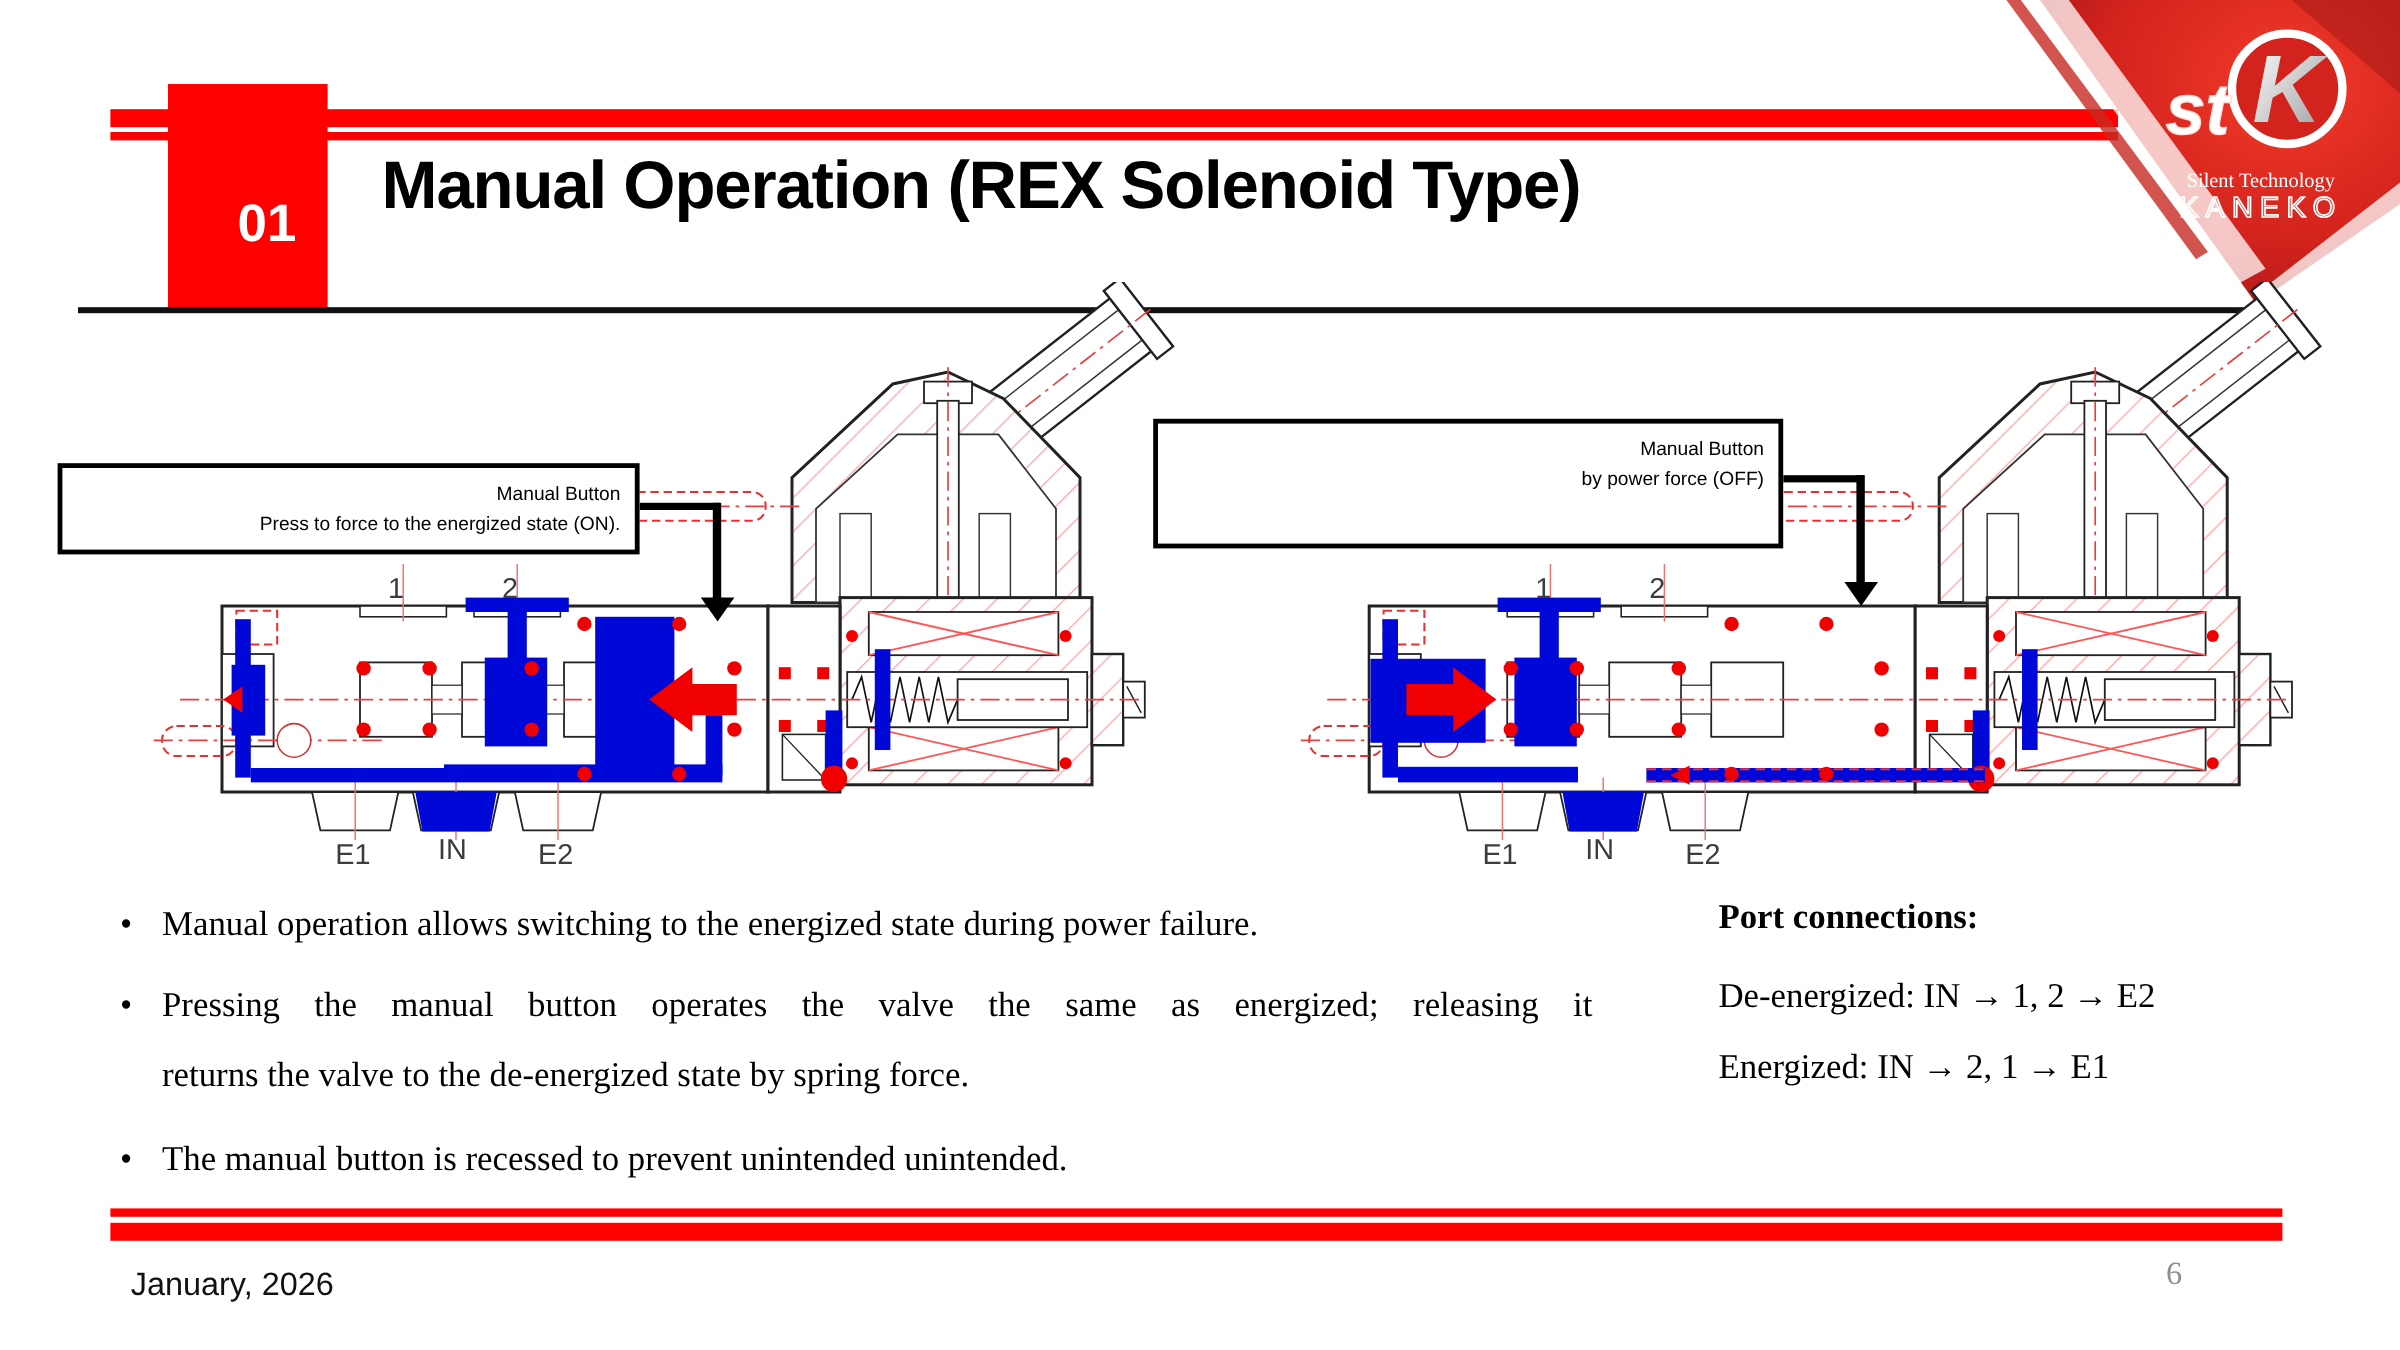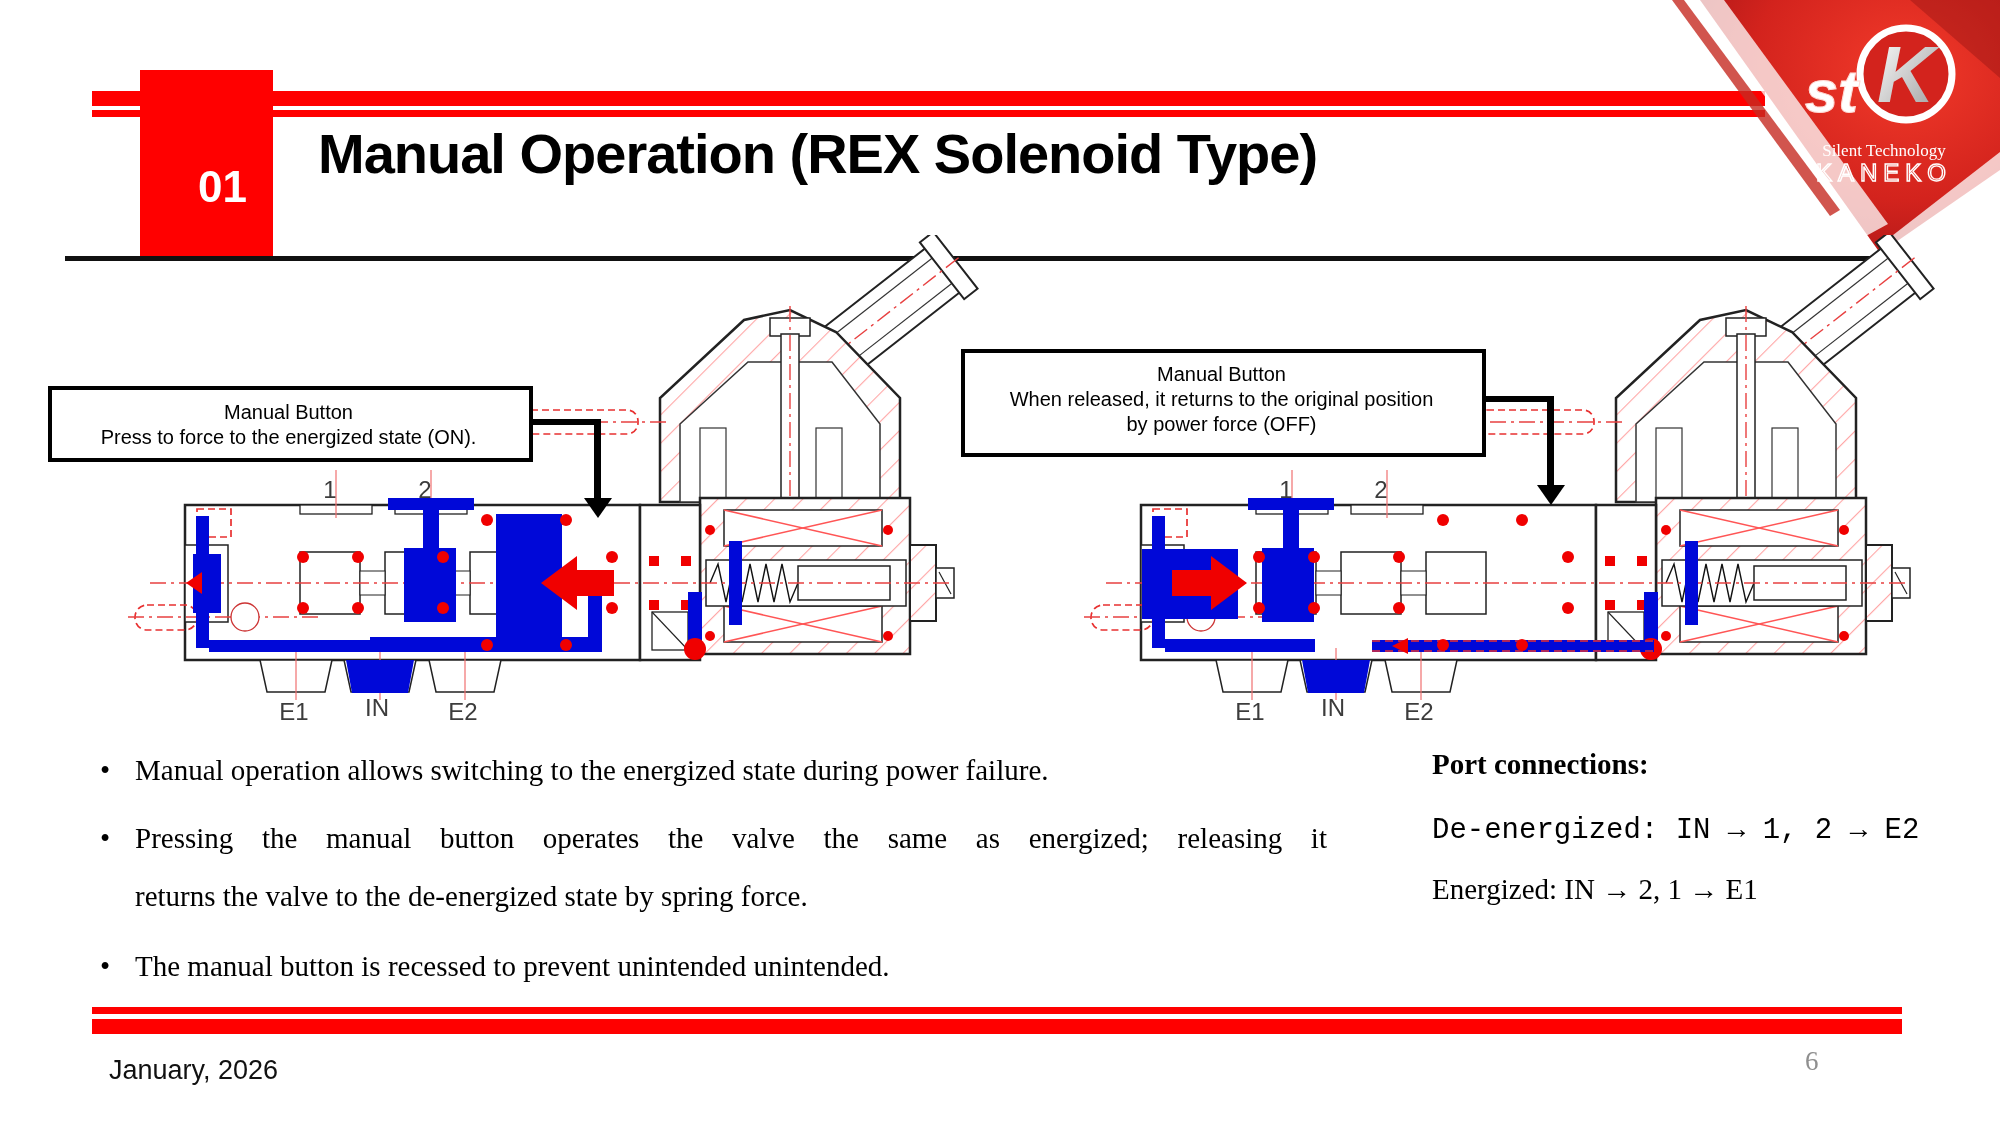--- a/index.html
+++ b/index.html
@@ -16,41 +16,41 @@
   #badge span{position:absolute;left:0;right:0;top:95px;padding-left:32px;}
   #title{position:absolute;left:318px;top:122px;color:#000;font-weight:bold;
          font-size:56px;line-height:64px;letter-spacing:-1px;white-space:nowrap;}
   #title-underline{position:absolute;left:65px;top:256px;width:1843px;height:5px;background:#111;}
 
   
   #logo-svg{position:absolute;left:1620px;top:0;}
 
   
   .callout{position:absolute;background:#fff;border:4px solid #000;color:#000;
-           font-size:20px;line-height:25px;text-align:center;box-sizing:border-box;
+           font-size:16px;line-height:25px;text-align:right;box-sizing:border-box;
            padding:6px 12px 6px 8px;z-index:5;}
   #callout-left{left:48px;top:386px;width:485px;height:76px;padding-top:10px;}
   #callout-right{left:961px;top:349px;width:525px;height:108px;padding-top:9px;}
   .conn{position:absolute;background:#000;z-index:4;}
   .arrowhead{position:absolute;width:0;height:0;border-left:14px solid transparent;
              border-right:14px solid transparent;border-top:20px solid #000;z-index:4;}
 
   
   .bullet-row{position:absolute;left:100px;width:1240px;color:#000;
               font-family:"Liberation Serif",serif;font-size:29px;line-height:36px;}
   .bullet-dot{position:absolute;left:0;top:0;}
   .bullet-text{margin-left:35px;}
   .justline{text-align:justify;text-align-last:justify;width:1192px;}
   .line2{margin-top:22px;}
 
   
   #portconn{position:absolute;left:1432px;top:748px;color:#000;
             font-family:"Liberation Serif",serif;font-size:29px;}
   #portconn .pc-head{font-weight:bold;}
-  #portconn .pc-item1{margin-top:33px;font-family:Liberation Mono, monospace;}
+  #portconn .pc-item1{margin-top:33px;}
   #portconn .pc-item2{margin-top:26px;}
 
   
   .fbar{position:absolute;left:92px;width:1810px;background:#ff0000;}
   .fbar.thin{top:1007px;height:7px;}
   .fbar.thick{top:1019px;height:15px;}
   #footer-date{position:absolute;left:109px;top:1055px;font-size:27px;color:#111;}
   #page-num{position:absolute;left:1805px;top:1046px;font-size:27px;color:#8f8f8f;
             font-family:"Liberation Serif",serif;}
 
@@ -261,21 +261,20 @@
   <div id="callout-left" class="callout">
     <div>Manual Button</div>
     <div>Press to force to the energized state (ON).</div>
   </div>
   <div class="conn" style="left:533px;top:419px;width:67px;height:6px;"></div>
   <div class="conn" style="left:594px;top:419px;width:7px;height:80px;"></div>
   <div class="arrowhead" style="left:584px;top:498px;"></div>
 
   <div id="callout-right" class="callout">
     <div>Manual Button</div>
-    <div>When released, it returns to the original position</div>
     <div>by power force (OFF)</div>
   </div>
   <div class="conn" style="left:1486px;top:396px;width:67px;height:6px;"></div>
   <div class="conn" style="left:1547px;top:396px;width:7px;height:90px;"></div>
   <div class="arrowhead" style="left:1537px;top:485px;"></div>
 
   <div class="bullet-row" style="top:752px;">
     <span class="bullet-dot">•</span>
     <div class="bullet-text">Manual operation allows switching to the energized state during power failure.</div>
   </div>

